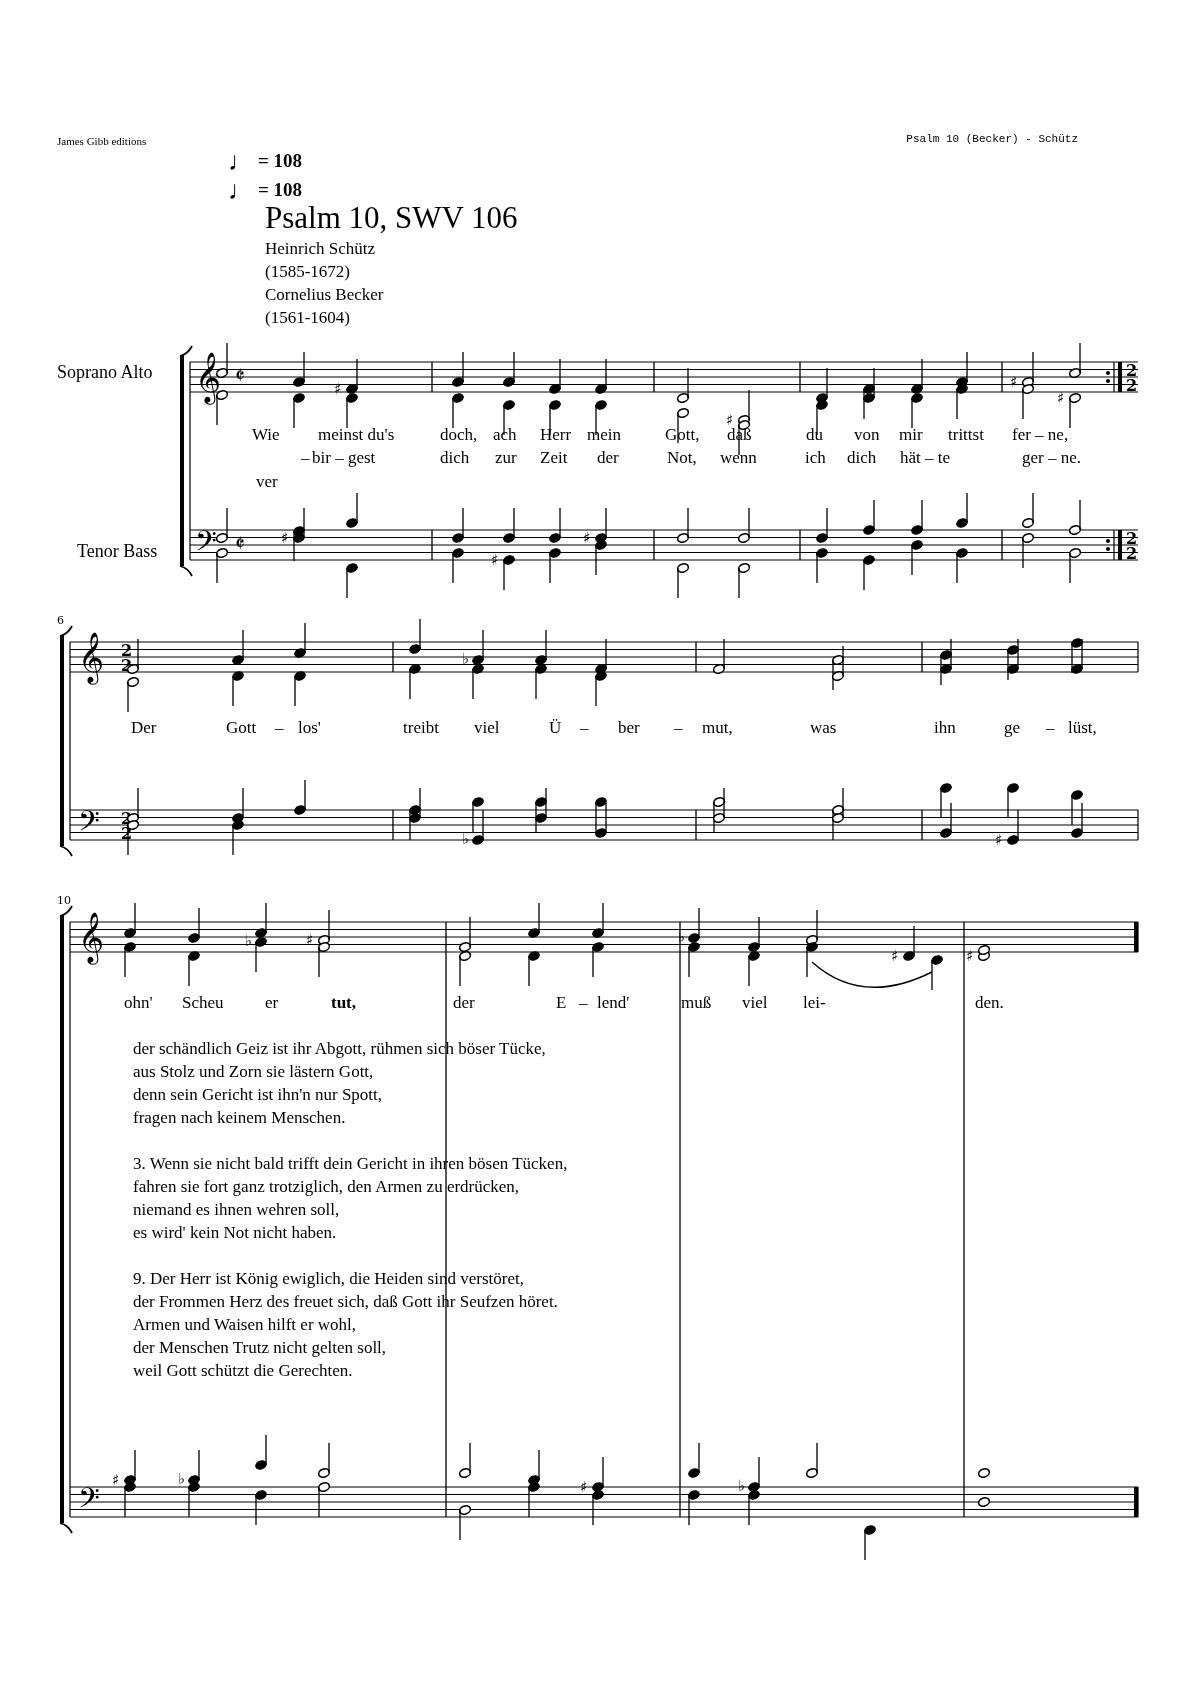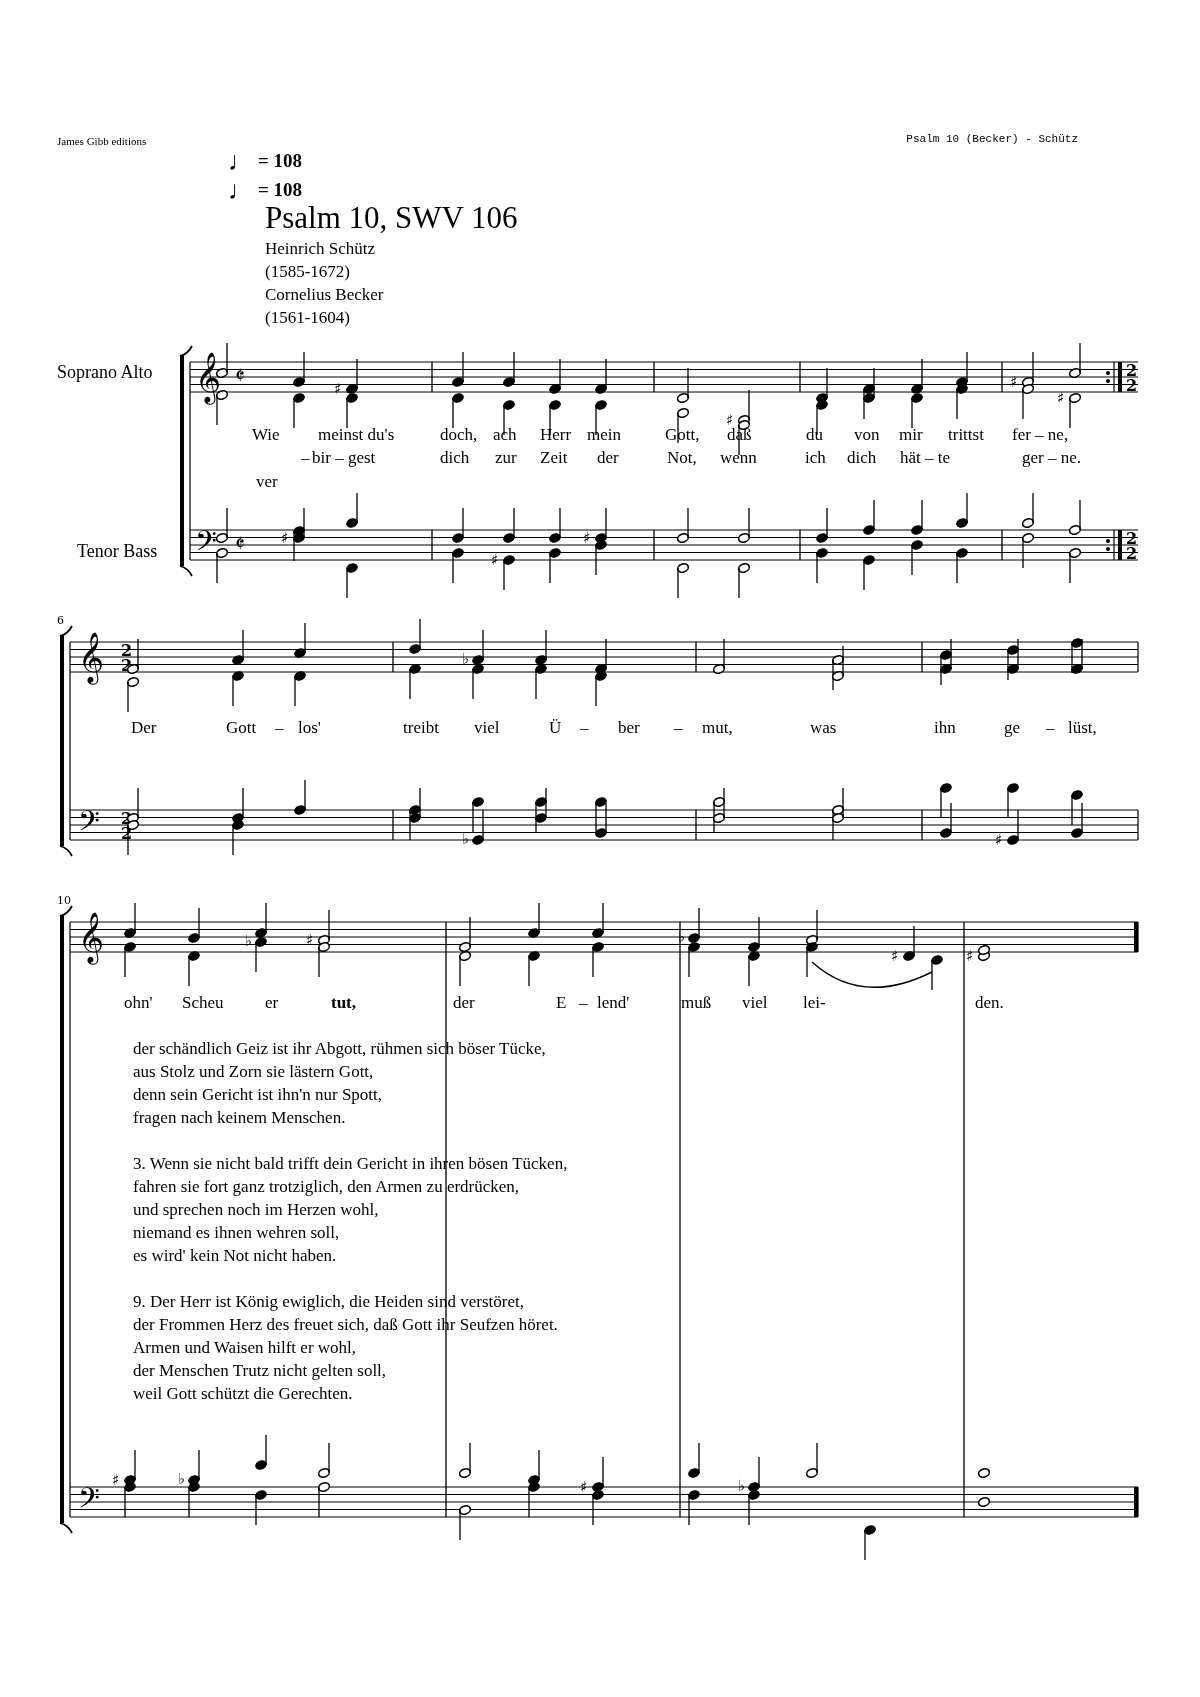--- a/index.html
+++ b/index.html
@@ -520,21 +520,20 @@
 <div class="verses">
   <div class="verse">
     <div>der schändlich Geiz ist ihr Abgott, rühmen sich böser Tücke,</div>
     <div>aus Stolz und Zorn sie lästern Gott,</div>
     <div>denn sein Gericht ist ihn'n nur Spott,</div>
     <div>fragen nach keinem Menschen.</div>
   </div>
   <div class="verse">
     <div>3. Wenn sie nicht bald trifft dein Gericht in ihren bösen Tücken,</div>
     <div>fahren sie fort ganz trotziglich, den Armen zu erdrücken,</div>
-    <div>und sprechen noch im Herzen wohl,</div>
     <div>niemand es ihnen wehren soll,</div>
     <div>es wird' kein Not nicht haben.</div>
   </div>
   <div class="verse">
     <div>9. Der Herr ist König ewiglich, die Heiden sind verstöret,</div>
     <div>der Frommen Herz des freuet sich, daß Gott ihr Seufzen höret.</div>
     <div>Armen und Waisen hilft er wohl,</div>
     <div>der Menschen Trutz nicht gelten soll,</div>
     <div>weil Gott schützt die Gerechten.</div>
   </div>

